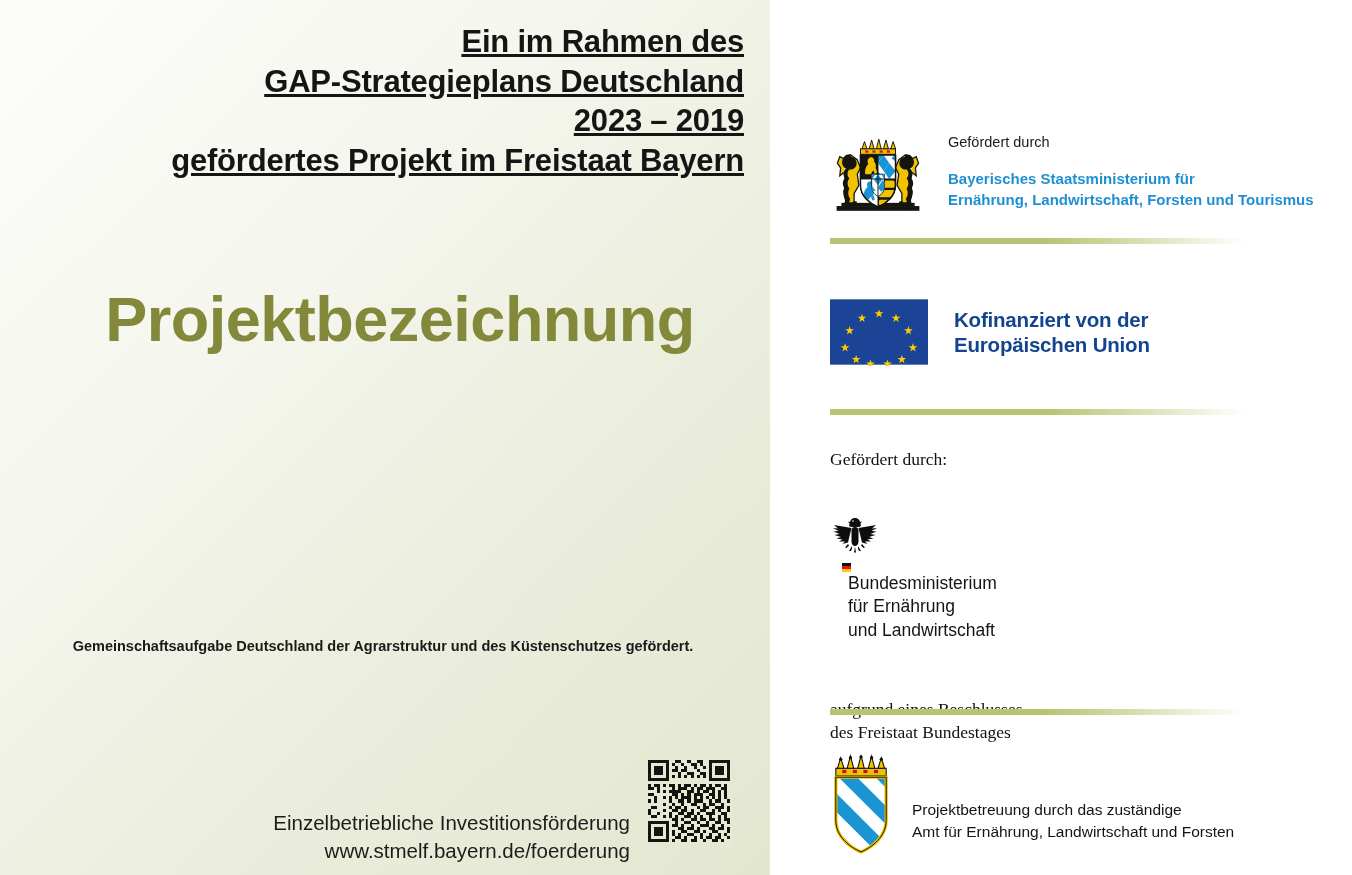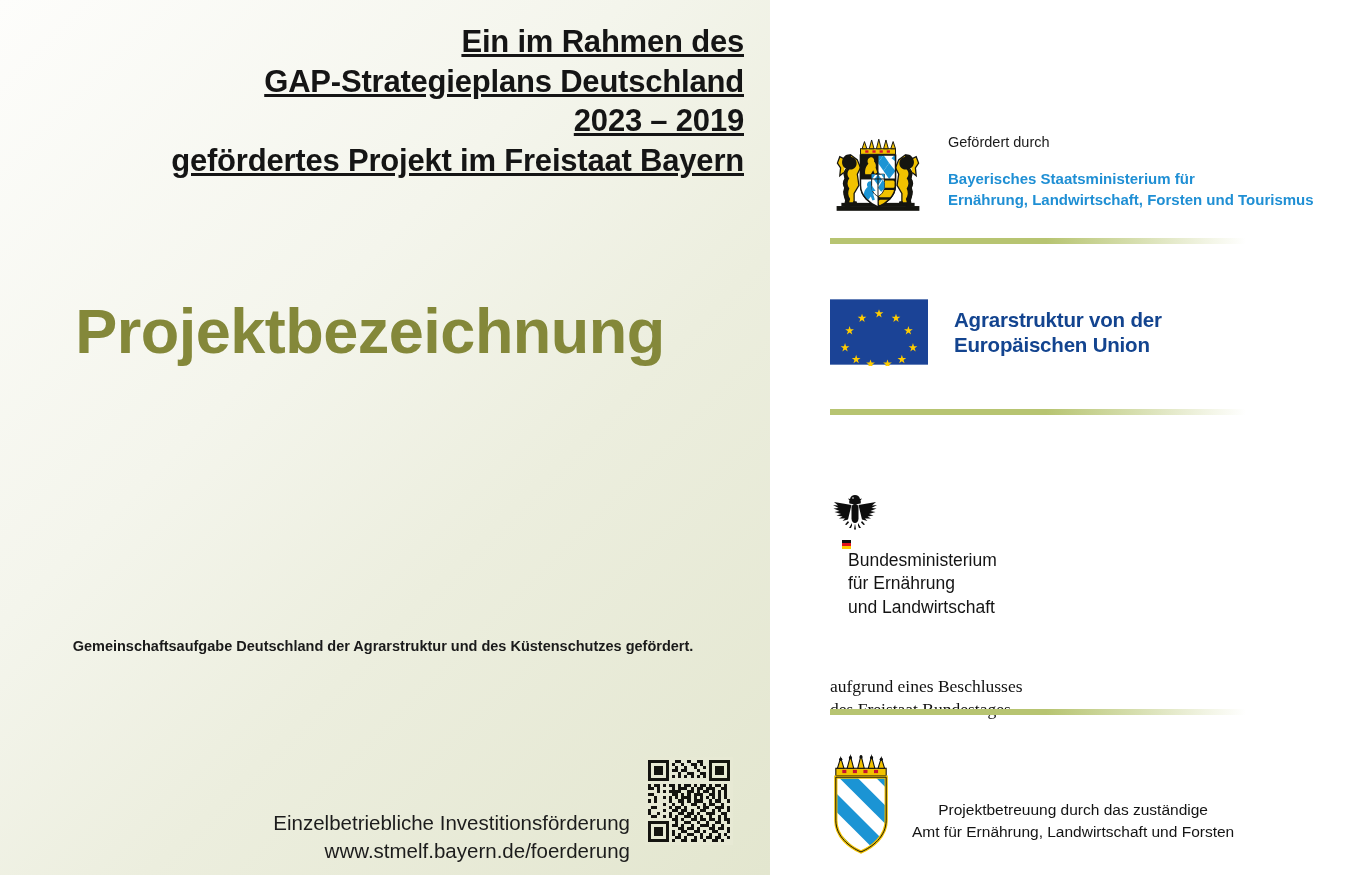--- a/index.html
+++ b/index.html
@@ -25,28 +25,29 @@
     font-weight:bold;
     font-size:31px;
     line-height:1.28;
     color:#151515;
     letter-spacing:-0.2px;
     text-decoration:underline;
   }
   #headline .hl-line{display:block;white-space:nowrap;}
 
   #project-title{
-    position:absolute;left:0;top:300px;width:740px;
+    position:absolute;left:0;top:288px;width:740px;
     text-align:center;
     font-family:"Liberation Sans", sans-serif;
     font-weight:bold;
     font-size:63px;
     line-height:1;
     color:#84883a;
     letter-spacing:-0.5px;
+    padding-left:30px;
   }
 
   #gak-note{
     position:absolute;left:18px;top:636px;width:730px;
     text-align:center;
     font-size:14.5px;
     line-height:1.5;
     color:#1a1a1a;
     font-weight:600;
   }
@@ -130,21 +131,21 @@
 
   
   #bl-aelf{top:752px;width:520px;}
   #bl-aelf .row{display:flex;align-items:flex-end;}
   #shield-bavaria{flex:0 0 62px;width:62px;height:104px;}
   #shield-bavaria svg{display:block;width:62px;height:104px;}
   #aelf-text{
     margin-left:20px;padding-bottom:12px;
     font-size:15.5px;line-height:1.46;color:#141414;font-weight:500;
   }
-  #aelf-text span{display:block;white-space:nowrap;text-align:center;}
+  #aelf-text span{display:block;white-space:nowrap;}
 </style>
 </head>
 <body>
 
 <div id="board">
 
   <div id="left-panel">
 
     <div id="headline">
       <span class="hl-line">Ein im Rahmen des</span>
@@ -500,29 +501,30 @@
               <g transform="translate(30,48)">
                   <polygon points="0,-7 1.6,-2.2 6.7,-2.2 2.6,0.8 4.1,5.7 0,2.7 -4.1,5.7 -2.6,0.8 -6.7,-2.2 -1.6,-2.2"></polygon>
                 </g>
               <g transform="translate(49,29)">
                   <polygon points="0,-7 1.6,-2.2 6.7,-2.2 2.6,0.8 4.1,5.7 0,2.7 -4.1,5.7 -2.6,0.8 -6.7,-2.2 -1.6,-2.2"></polygon>
                 </g>
             </g>
           </svg>
         </div>
         <div id="eu-text">
-          <span>Agrarstruktur von der</span>
+          <span>Kofinanziert von der</span>
           <span>Europäischen Union</span>
         </div>
       </div>
     </div>
 
     <div class="divider" id="div-2"></div>
 
     <div class="block" id="bl-bmel">
+      <div class="serif-note">Gefördert durch:</div>
 
       <div id="bmel-logo-row">
         <div id="eagle">
           <svg viewBox="0 0 100 100" aria-hidden="true">
             <g fill="#0d0d0d">
 
               <path d="M50 10 c-5 0 -9 3 -10 8 l-4 -1 l3 4 c-1 2 -1 4 0 6 l11 2 l11 -2 c1 -2 1 -4 0 -6 l3 -4 l-4 1 c-1 -5 -5 -8 -10 -8 z"></path>
               <circle cx="46" cy="16" r="1.6" fill="#fff"></circle>
 
               <path d="M50 28 c-4 0 -7 3 -7 7 l0 22 c0 5 3 9 7 9 c4 0 7 -4 7 -9 l0 -22 c0 -4 -3 -7 -7 -7 z"></path>

